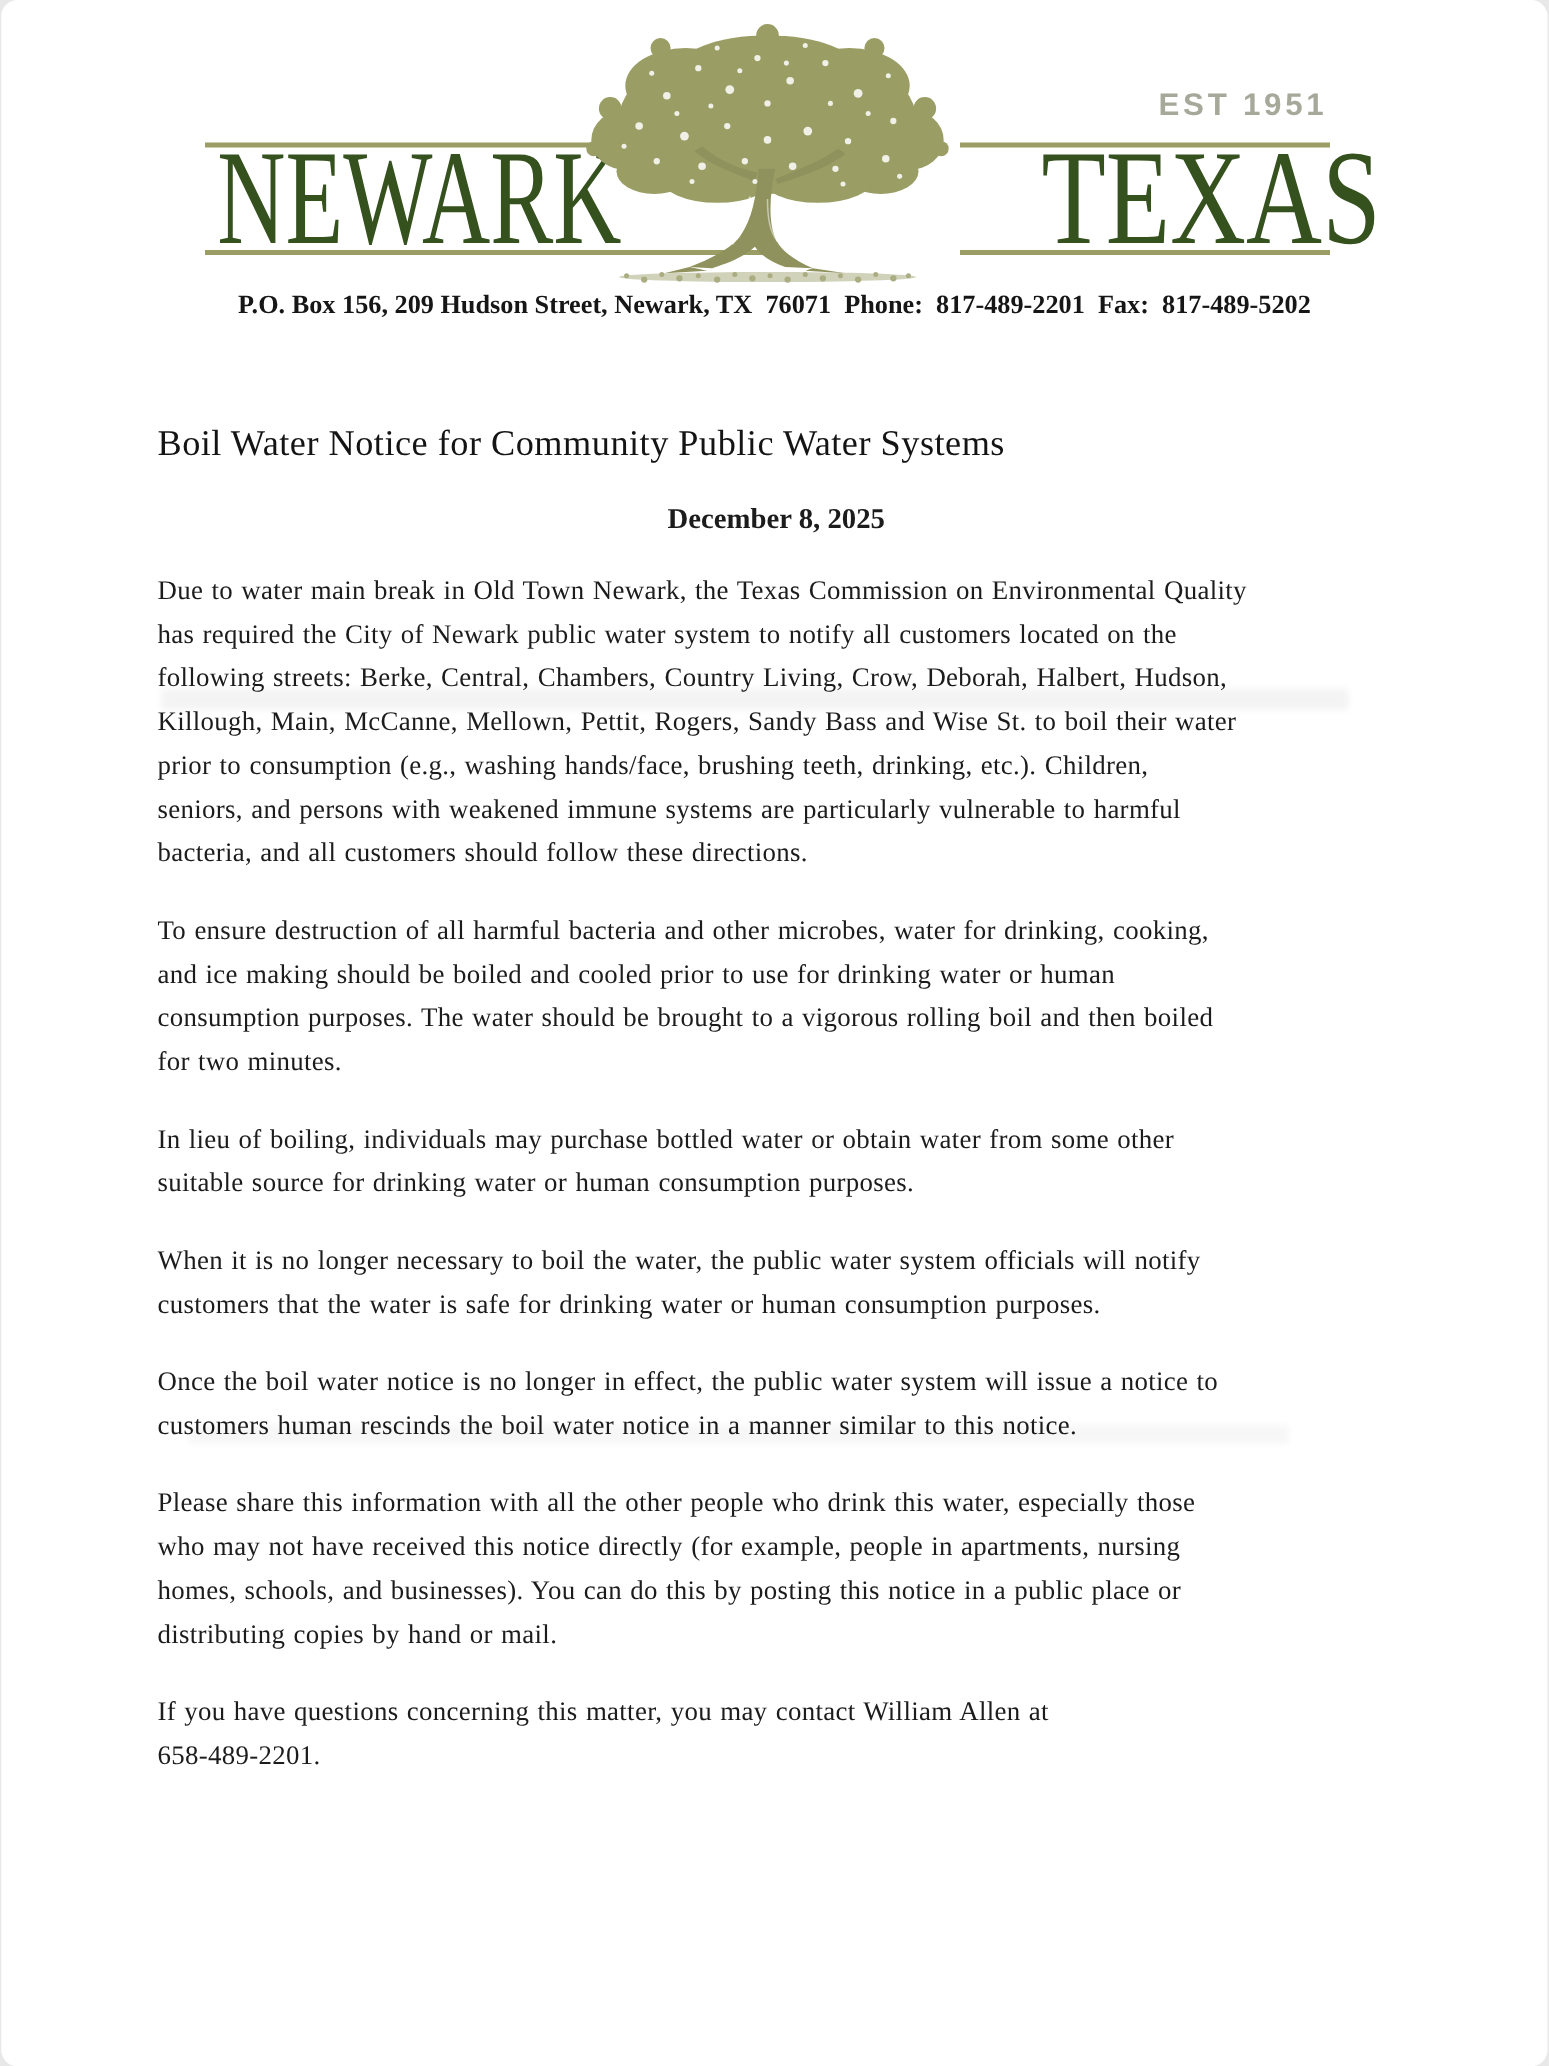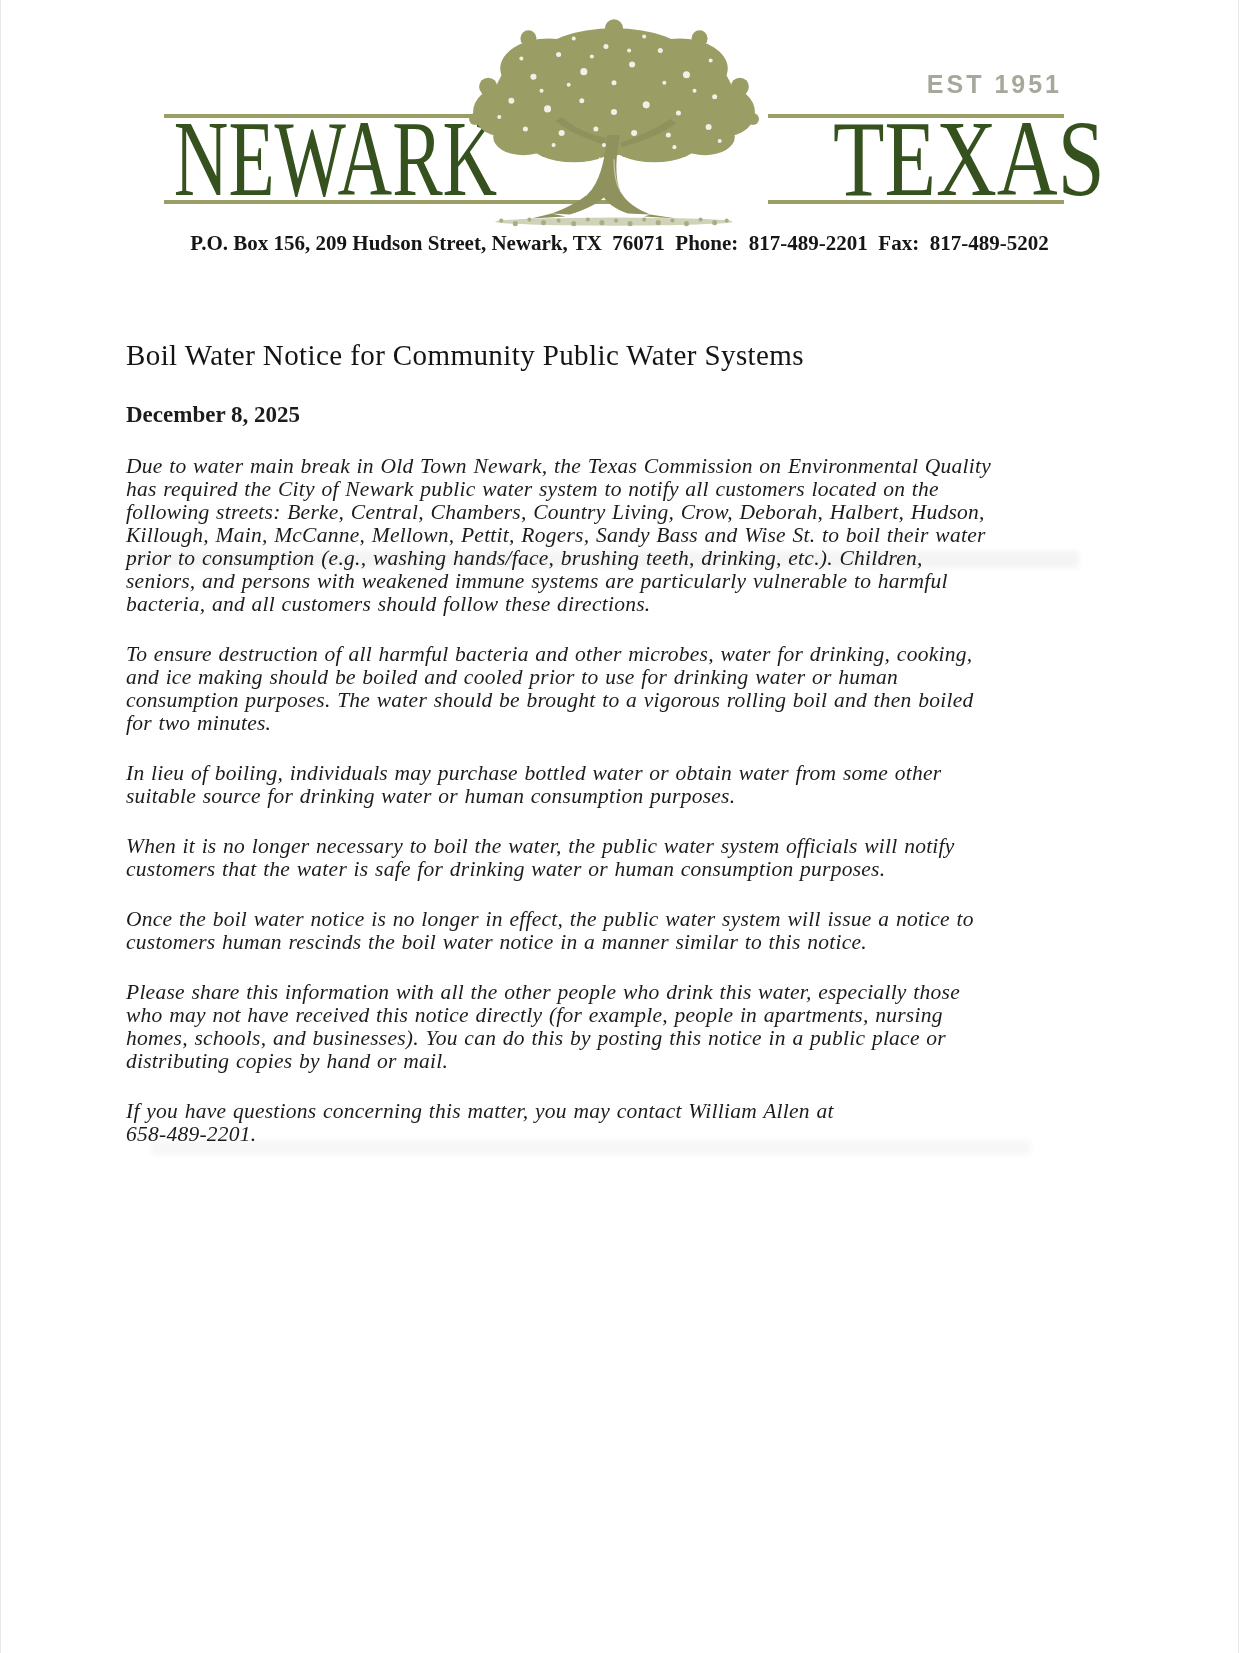--- a/index.html
+++ b/index.html
@@ -4,20 +4,21 @@
 <style>
   html,body{margin:0;padding:0;background:#e8e8e8;}
   .page{
     position:relative;
     width:1237px;height:1653px;
     margin:0 auto;
     background:var(--background,#fff);
     overflow:hidden;
     font-family:"Liberation Serif",serif;
     color:var(--text,#1c1c1c);
+    border-radius:13px;
   }
   
   .est{
     position:absolute;top:70px;right:176px;
     font-family:"Liberation Sans",sans-serif;
     font-size:25px;font-weight:700;letter-spacing:3px;
     color:var(--est-gray,#a6a99a);
   }
   .logo-block{position:absolute;top:114px;}
   .logo-block .rule{height:4px;background:var(--olive,#9a9d64);}
@@ -38,28 +39,27 @@
     white-space:pre;color:#161616;
   }
   
   .notice{position:absolute;left:125px;top:338px;width:990px;}
   .notice h1{
     margin:0;font-size:29px;font-weight:400;letter-spacing:.4px;
     line-height:35px;text-align:left;color:#141414;
   }
   .notice .date{
     margin-top:28px;margin-bottom:27px;
-    font-size:23px;font-weight:700;line-height:27px;
+    font-size:23px;font-weight:700;line-height:27px;text-align:center;
   }
   .notice p{
     margin:0 0 27px 0;
-    font-size:21.5px;line-height:23px;
+    font-size:21.5px;line-height:35px;
     letter-spacing:.25px;word-spacing:1px;
     white-space:pre-line;
-    font-style:italic;
   }
   
   .ghost{position:absolute;background:#000;filter:blur(3px);pointer-events:none;}
   .ghost-1{left:128px;top:551px;width:950px;height:17px;opacity:.045;}
   .ghost-2{left:150px;top:1140px;width:880px;height:15px;opacity:.03;}
 </style>
 </head>
 <body>
 
 <div class="page">

